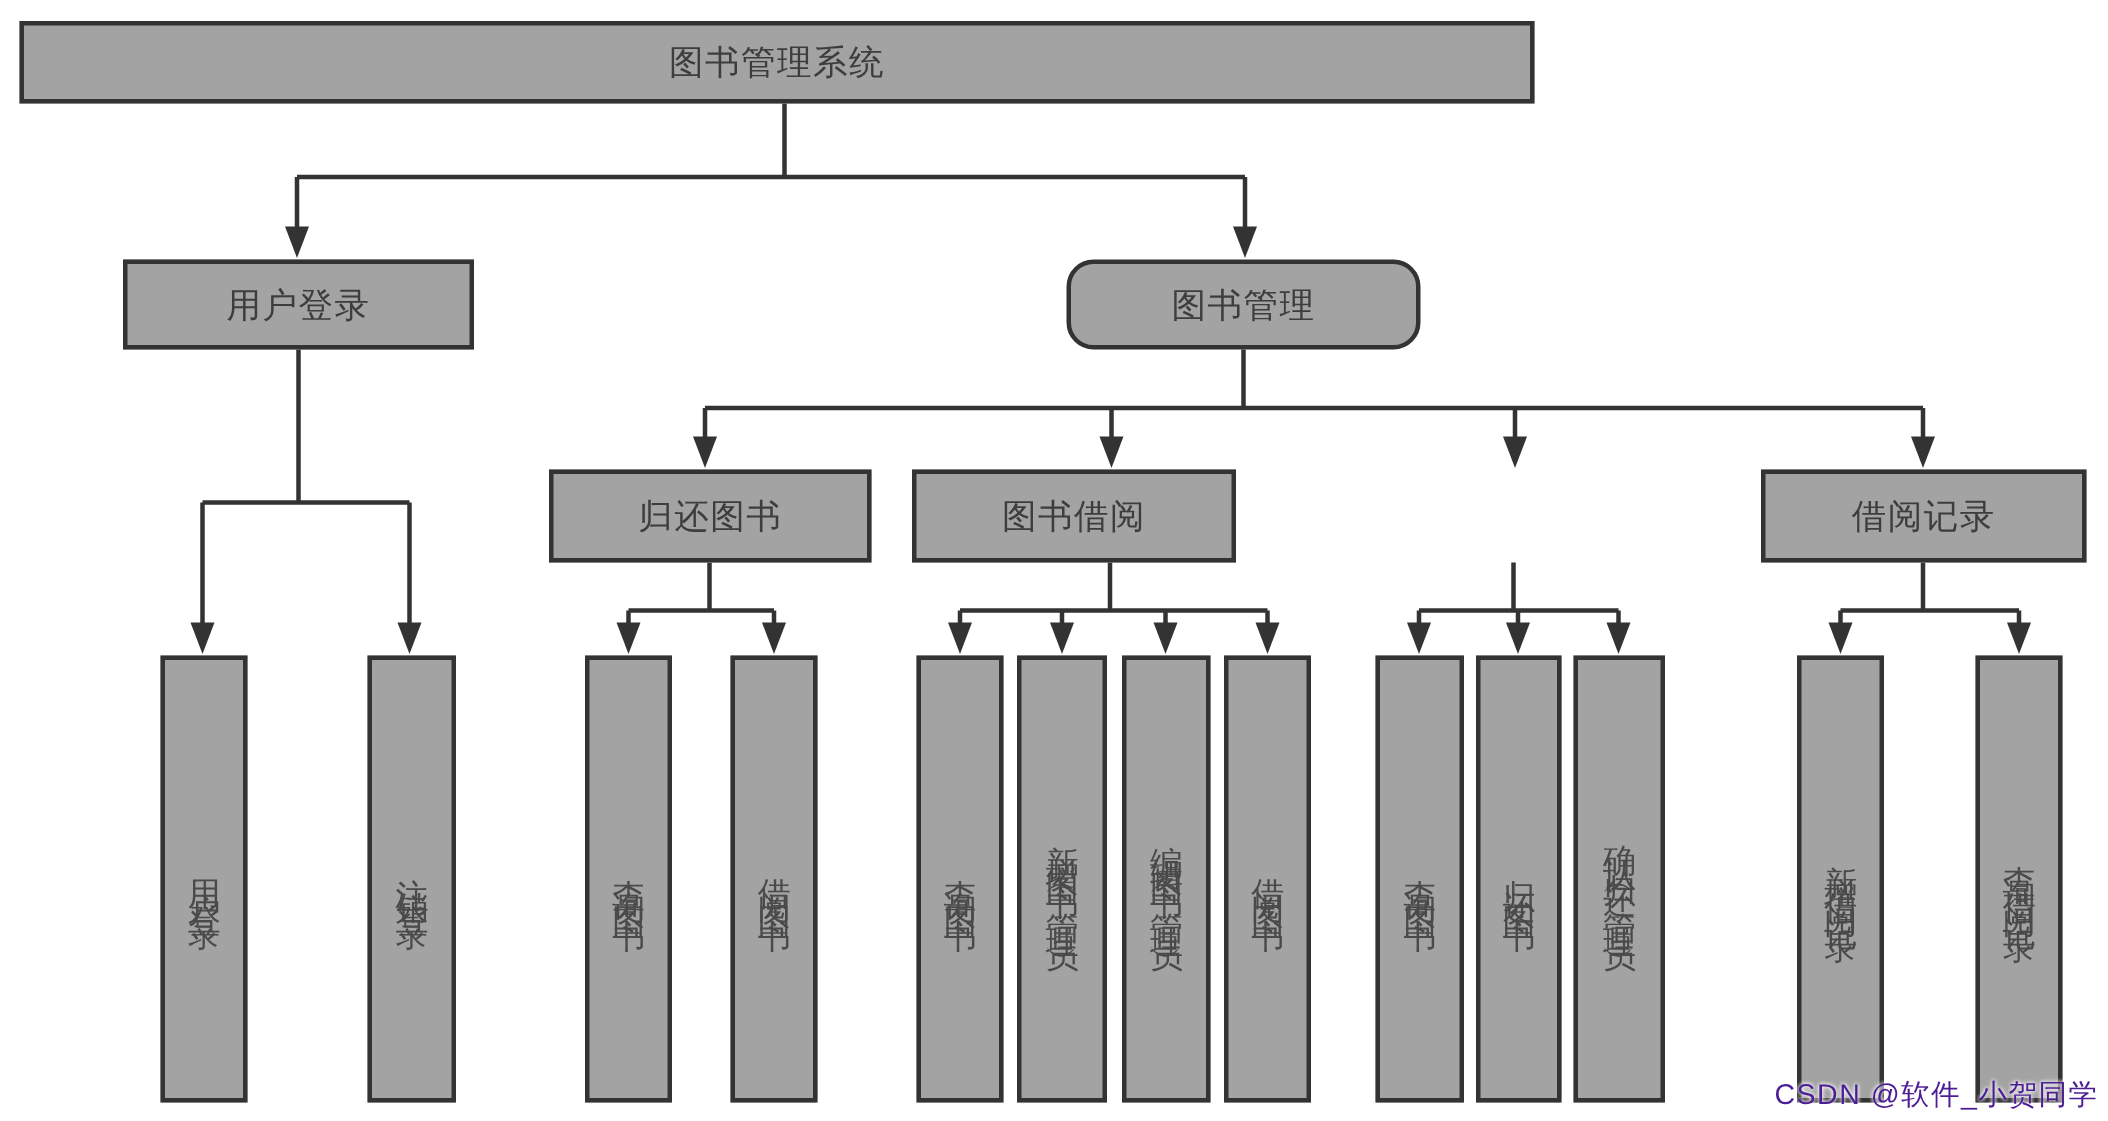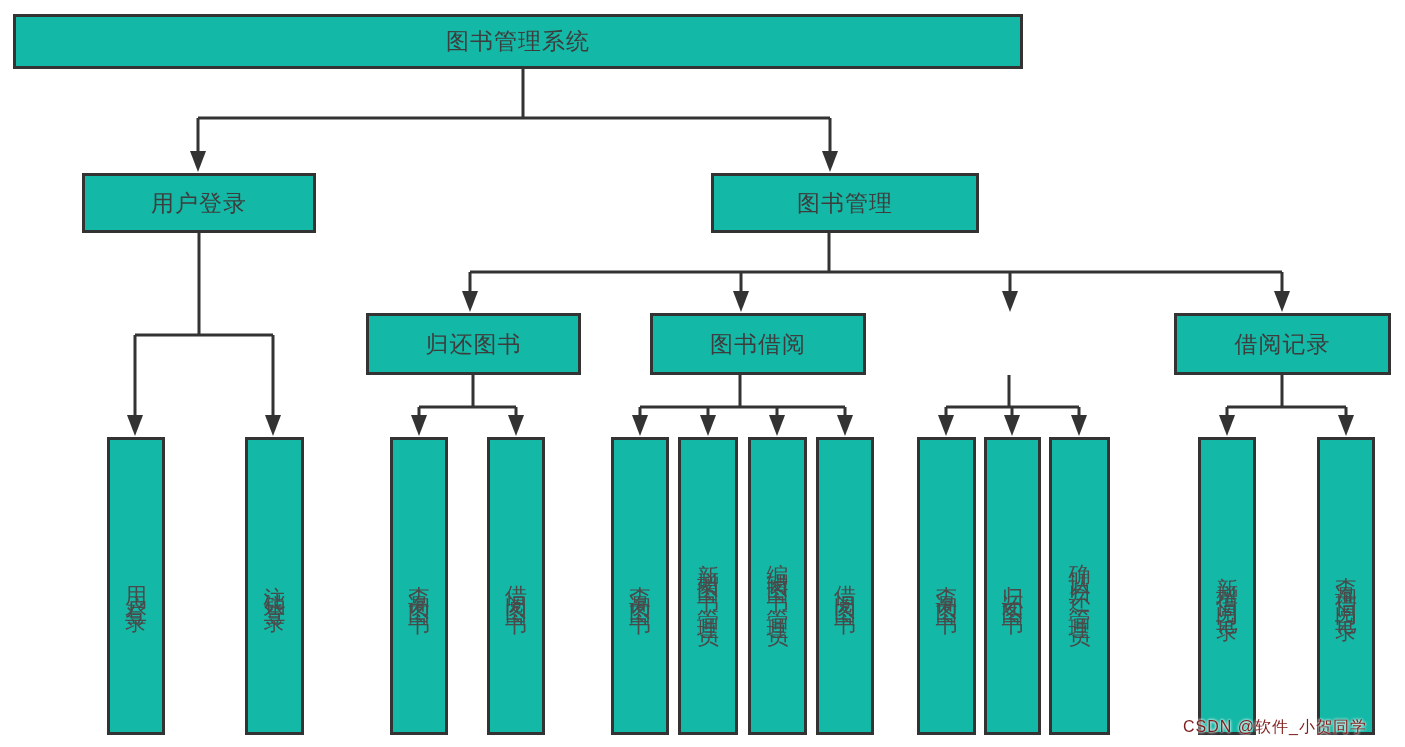--- a/index.html
+++ b/index.html
@@ -18,21 +18,21 @@
   .connector-svg {
     position: absolute;
     left: 0;
     top: 0;
     width: 1405px;
     height: 747px;
   }
   .box {
     position: absolute;
     box-sizing: border-box;
-    background: #14b8a6;
+    background: #a3a3a3;
     border: 3px solid #333333;
     display: flex;
     align-items: center;
     justify-content: center;
     color: #3d3d3d;
   }
   .h-label {
     font-size: 23px;
     letter-spacing: 1px;
     white-space: nowrap;
@@ -42,22 +42,22 @@
     font-size: 22px;
     letter-spacing: 9px;
     line-height: 1.1;
     color: #4a4a4a;
     white-space: nowrap;
   }
   .watermark {
     position: absolute;
     left: 1183px;
     top: 717px;
-    font-size: 16px;
-    color: #7f1d1d;
+    font-size: 19px;
+    color: #4c1d95;
     letter-spacing: 1px;
     white-space: nowrap;
     text-shadow: 0 0 3px #ffffff, 0 0 3px #ffffff;
     z-index: 5;
   }
 </style>
 </head>
 <body>
 
 <div class="canvas">
@@ -93,28 +93,28 @@
     </g>
   </svg>
 
   <div class="box" style="left:13px; top:14px; width:1010px; height:55px;">
     <span class="h-label">图书管理系统</span>
   </div>
 
   <div class="box" style="left:82px; top:173px; width:234px; height:60px;">
     <span class="h-label">用户登录</span>
   </div>
-  <div class="box" style="left:711px; top:173px; width:268px; height:60px;">
+  <div class="box" style="left:711px; top:173px; width:236px; height:60px;border-radius:18px;">
     <span class="h-label">图书管理</span>
   </div>
 
   <div class="box" style="left:366px; top:313px; width:215px; height:62px;">
     <span class="h-label">归还图书</span>
   </div>
-  <div class="box" style="left:650px; top:313px; width:216px; height:62px;">
+  <div class="box" style="left:608px; top:313px; width:216px; height:62px;">
     <span class="h-label">图书借阅</span>
   </div>
   <div class="box" style="left:1174px; top:313px; width:217px; height:62px;">
     <span class="h-label">借阅记录</span>
   </div>
 
   <div class="box" style="left:107px; top:437px; width:58px; height:298px;">
     <span class="v-label">用户登录</span>
   </div>
   <div class="box" style="left:245px; top:437px; width:59px; height:298px;">

